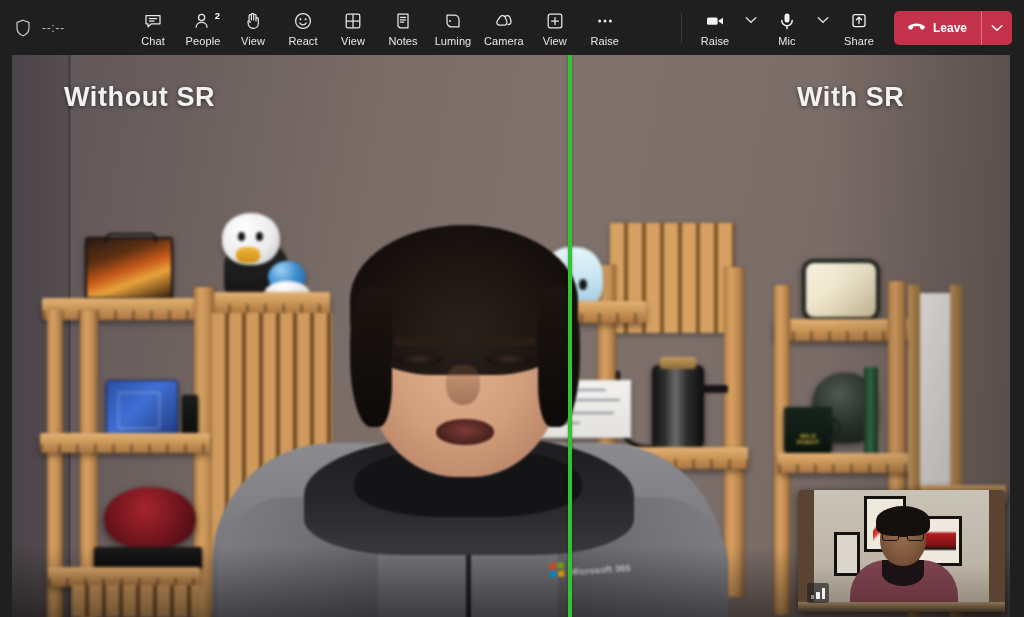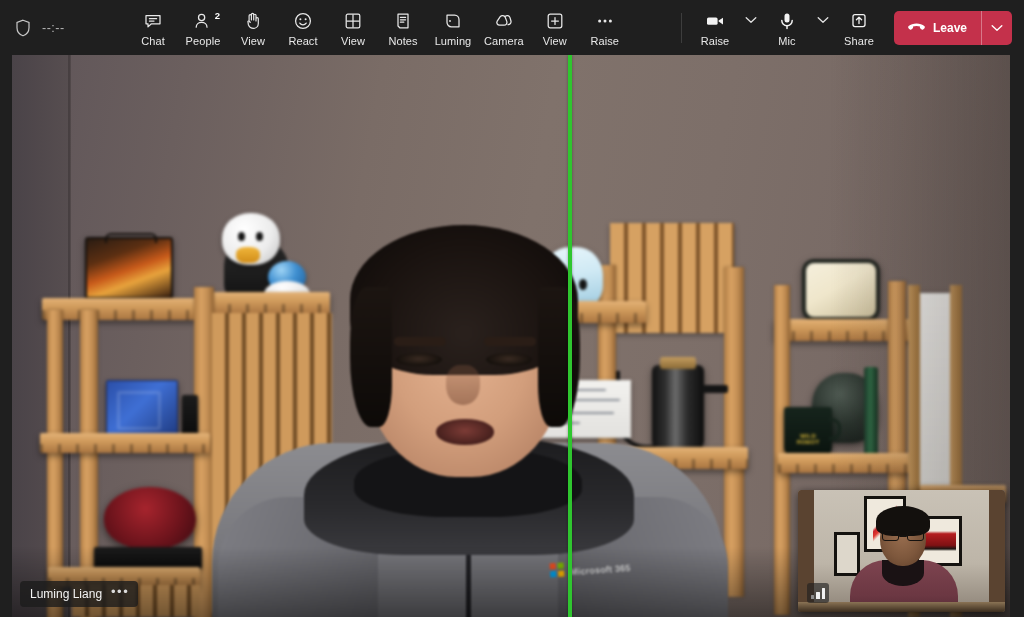--- a/index.html
+++ b/index.html
@@ -770,27 +770,25 @@
           <i></i>
           <i></i>
           <i></i>
       </div>
       <div class="ms-text">Microsoft 365</div>
     </div>
 
     <div class="floor-shadow"></div>
   </div>
 
+  <div id="label-without" class="sr-label">Without SR</div>
+  <div id="label-with" class="sr-label">With  SR</div>
 
   <div id="split-line"></div>
 
-  <div id="name-pill">
-    <span class="nm">Luming Liang</span>
-    <span class="dots">•••</span>
-  </div>
 
   <div id="pip">
     <div id="pip-scene">
       <div class="pip-wall-l"></div>
       <div class="pip-wall-r"></div>
 
       <div class="pip-frame" style="left:66px; top:6px; width:42px; height:56px;">
         <span class="pip-art-swoosh"></span>
       </div>
       <div class="pip-frame" style="left:118px; top:26px; width:46px; height:50px;">

